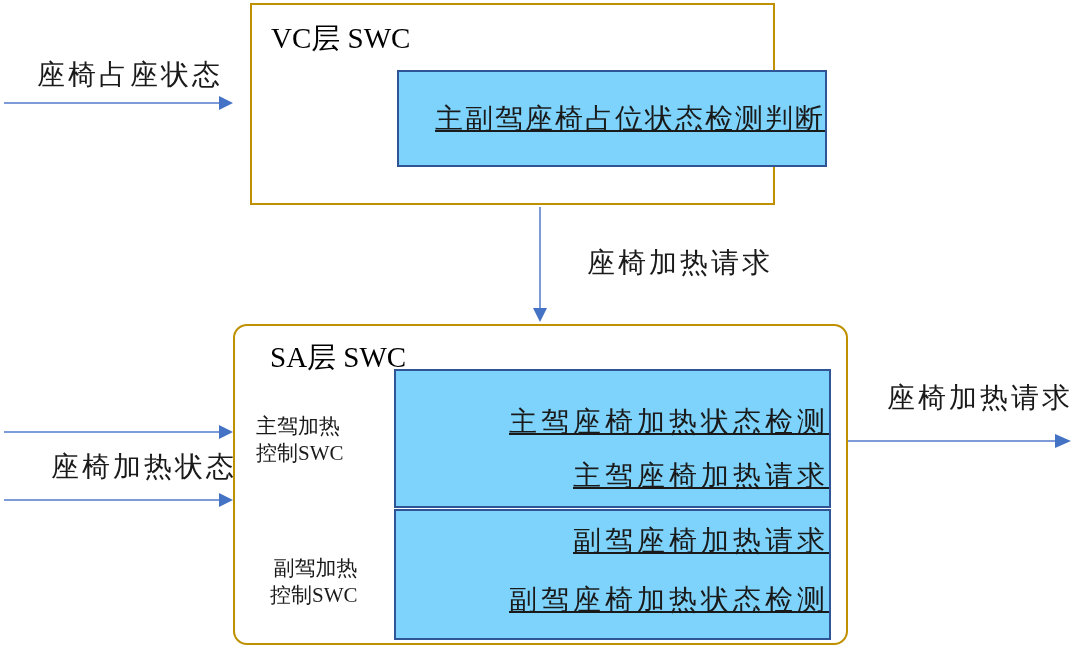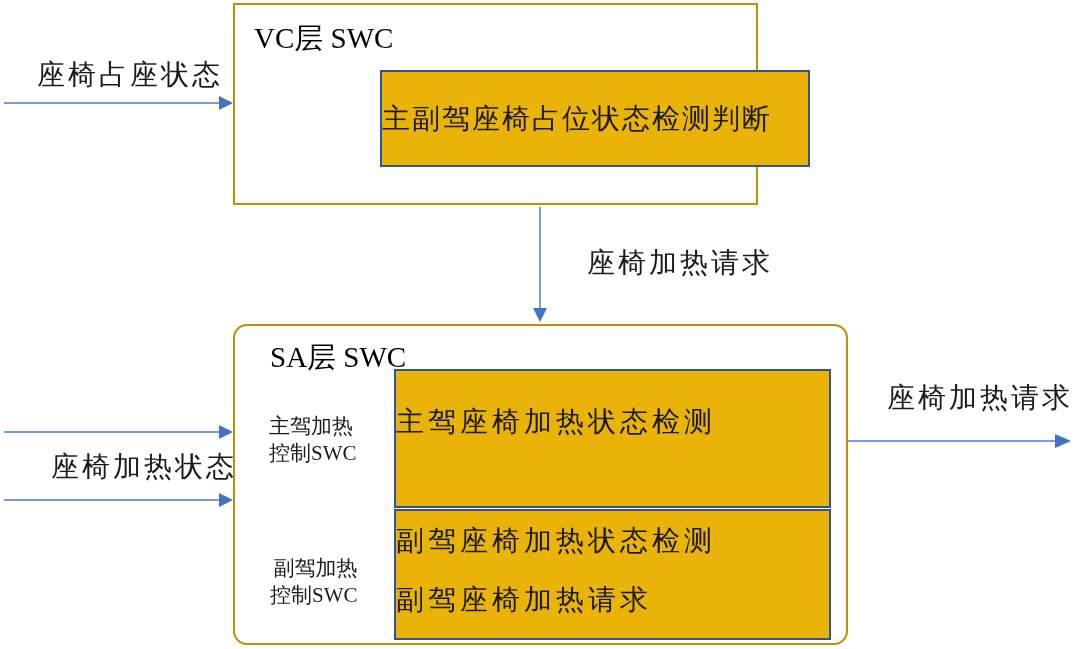--- a/index.html
+++ b/index.html
@@ -28,28 +28,29 @@
     position:absolute;
     font-family:"Liberation Serif","DejaVu Serif",serif;
     font-size:29px;
     line-height:32px;
     color:#000000;
     white-space:nowrap;
   }
   .inner-box{
     position:absolute;
     border:2px solid var(--inner-border);
-    background:#eab308;
+    background:#7dd3fc;
     box-sizing:border-box;
     display:flex;
     flex-direction:column;
-    align-items:flex-start;
+    align-items:flex-end;
     font-size:28px;
     letter-spacing:4px;
     white-space:nowrap;
+    text-decoration:underline;
   }
   .inner-box.single{
     justify-content:center;
     letter-spacing:2px;
   }
   .inner-line{line-height:54px;}
   .inner-box.box2 .inner-line{line-height:59px;}
   .swc-label{
     position:absolute;
     font-family:"Liberation Serif","DejaVu Serif",serif;
@@ -102,43 +103,44 @@
 
   <div class="flow-label" style="left:14px;top:57px;">座椅占座状态</div>
 
   <div class="flow-label" style="left:564px;top:245px;">座椅加热请求</div>
 
 
   <div class="flow-label" style="left:28px;top:449px;">座椅加热状态</div>
 
   <div class="flow-label" style="left:864px;top:380px;">座椅加热请求</div>
 
-  <div class="block" style="left:233px;top:3px;width:525px;height:202px;">
+  <div class="block" style="left:250px;top:3px;width:525px;height:202px;">
     <div class="block-title" style="left:19px;top:17px;">VC层 SWC</div>
     <div class="inner-box single" style="left:145px;top:65px;width:430px;height:97px;">
       <div class="inner-line">主副驾座椅占位状态检测判断</div>
     </div>
   </div>
 
   <div class="block" style="left:233px;top:324px;width:615px;height:321px;border-radius:14px;">
     <div class="block-title" style="left:35px;top:15px;">SA层 SWC</div>
 
-    <div class="swc-label" style="left:34px;top:87px;font-family:Liberation Serif, serif;">
+    <div class="swc-label" style="left:21px;top:87px;font-family:Liberation Serif, serif;">
       <div>主驾加热</div>
       <div>控制SWC</div>
     </div>
 
     <div class="inner-box" style="left:159px;top:43px;width:437px;height:139px;padding-top:24px;">
       <div class="inner-line">主驾座椅加热状态检测</div>
+      <div class="inner-line">主驾座椅加热请求</div>
     </div>
 
     <div class="swc-label" style="left:35px;top:229px;text-align:right;">
       <div>副驾加热</div>
       <div>控制SWC</div>
     </div>
 
     <div class="inner-box box2" style="left:159px;top:183px;width:437px;height:131px;">
+      <div class="inner-line">副驾座椅加热请求</div>
       <div class="inner-line">副驾座椅加热状态检测</div>
-      <div class="inner-line">副驾座椅加热请求</div>
     </div>
   </div>
 
 </div>
 
 </body></html>

